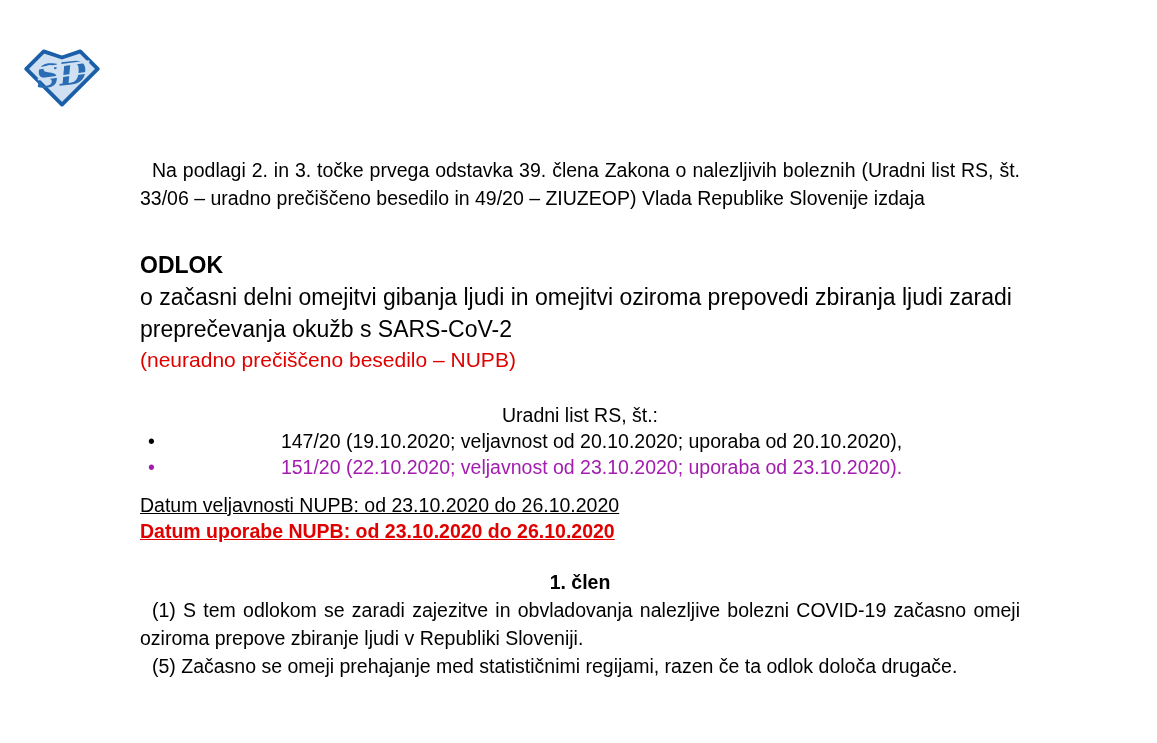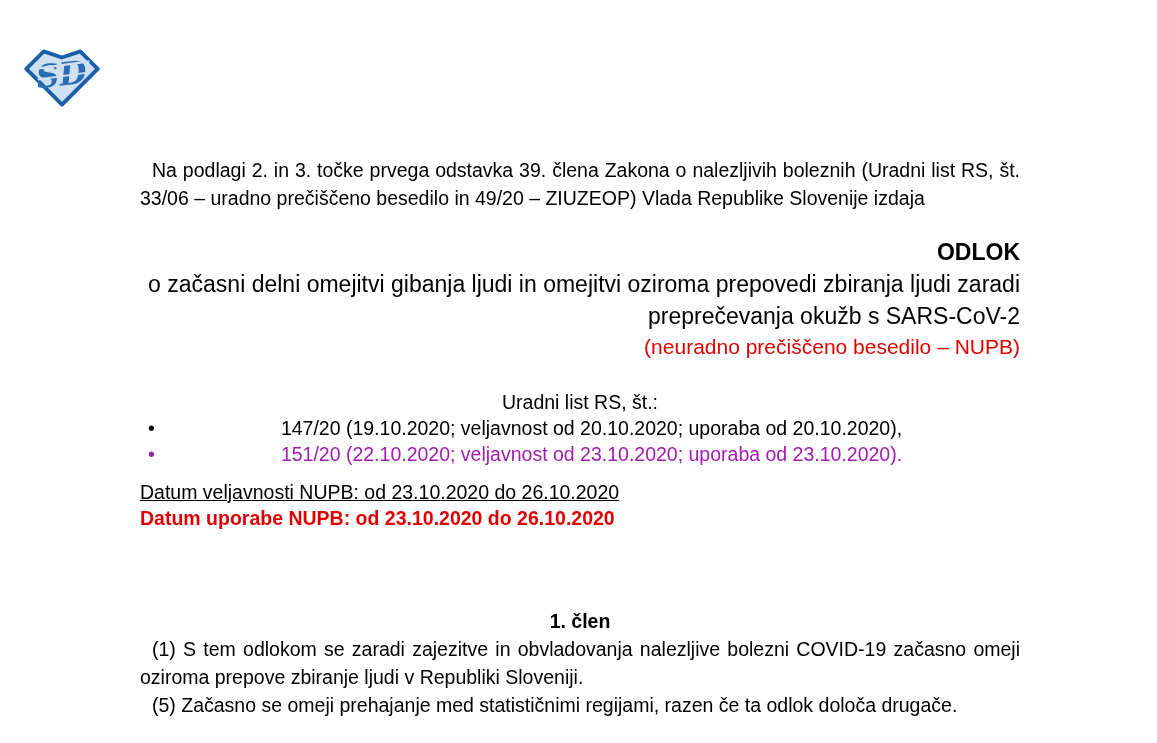--- a/index.html
+++ b/index.html
@@ -26,22 +26,22 @@
     top: 156px;
     width: 880px;
     font-size: 19.5px;
     line-height: 28px;
   }
   .para {
     text-align: justify;
     text-indent: 12px;
   }
   .title-block {
-    text-align: right;
-    margin-top: 24px;
+    text-align: left;
+    margin-top: 37px;
   }
   .doc-title {
     font-weight: bold;
     font-size: 23px;
     line-height: 32px;
   }
   .doc-subtitle {
     font-weight: normal;
     font-size: 23px;
     line-height: 32px;
@@ -76,23 +76,24 @@
   .datum-block {
     margin-top: 12px;
     line-height: 26px;
   }
   .datum-validity {
     text-decoration: underline;
   }
   .datum-application {
     color: #e00000;
     font-weight: bold;
+    text-decoration: underline;
   }
   .article {
-    margin-top: 76px;
+    margin-top: 24px;
   }
   .article-heading {
     text-align: center;
     font-weight: bold;
     font-size: 19.5px;
     line-height: 28px;
   }
 </style>
 </head>
 <body>

